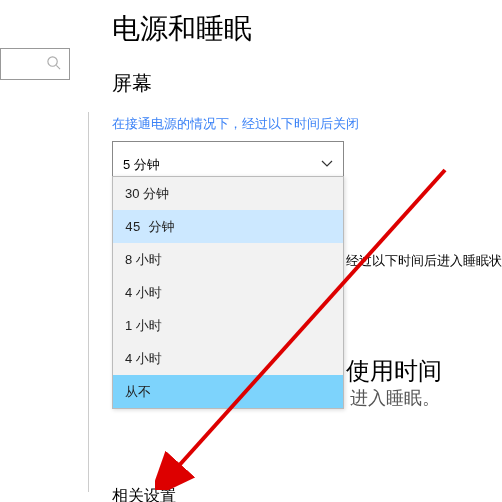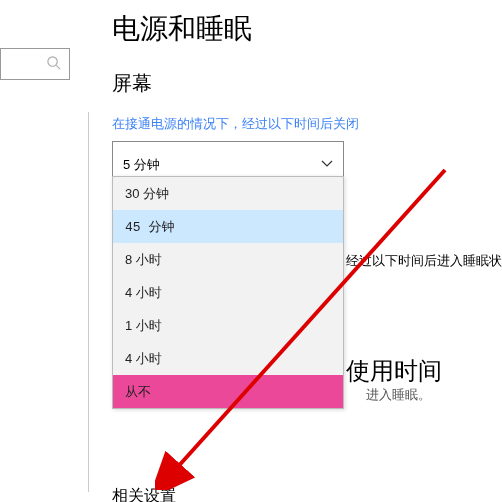--- a/index.html
+++ b/index.html
@@ -39,32 +39,32 @@
     width: 232px; background: #f2f2f2;
     border: 1px solid #bbb;
     box-shadow: 1px 1px 4px rgba(0,0,0,.15);
     z-index: 10;
   }
   .dropdown-item {
     height: 33px; display: flex; align-items: center;
     padding: 0 12px; font-size: 13px; color: #222;
   }
   .dropdown-item.selected { background: #cce8ff; font-family: Liberation Mono, monospace; }
-  .dropdown-item.hover { background: #ec4899; }
+  .dropdown-item.hover { background: #7dd3fc; }
   .sleep-label {
     position: absolute; left: 346px; top: 252px;
     font-size: 13px; white-space: nowrap;
   }
   .usage-title {
     position: absolute; left: 346px; top: 355px;
     font-size: 24px;
   }
   .usage-desc {
-    position: absolute; left: 366px; top: 386px;
-    font-size: 13px; color: #555;
+    position: absolute; left: 350px; top: 386px;
+    font-size: 18px; color: #555;
   }
   .related {
     position: absolute; left: 112px; top: 486px;
     font-size: 16px;
   }
   .arrow {
     position: absolute; left: 155px; top: 160px;
     width: 300px; height: 330px;
     z-index: 20; pointer-events: none;
   }

